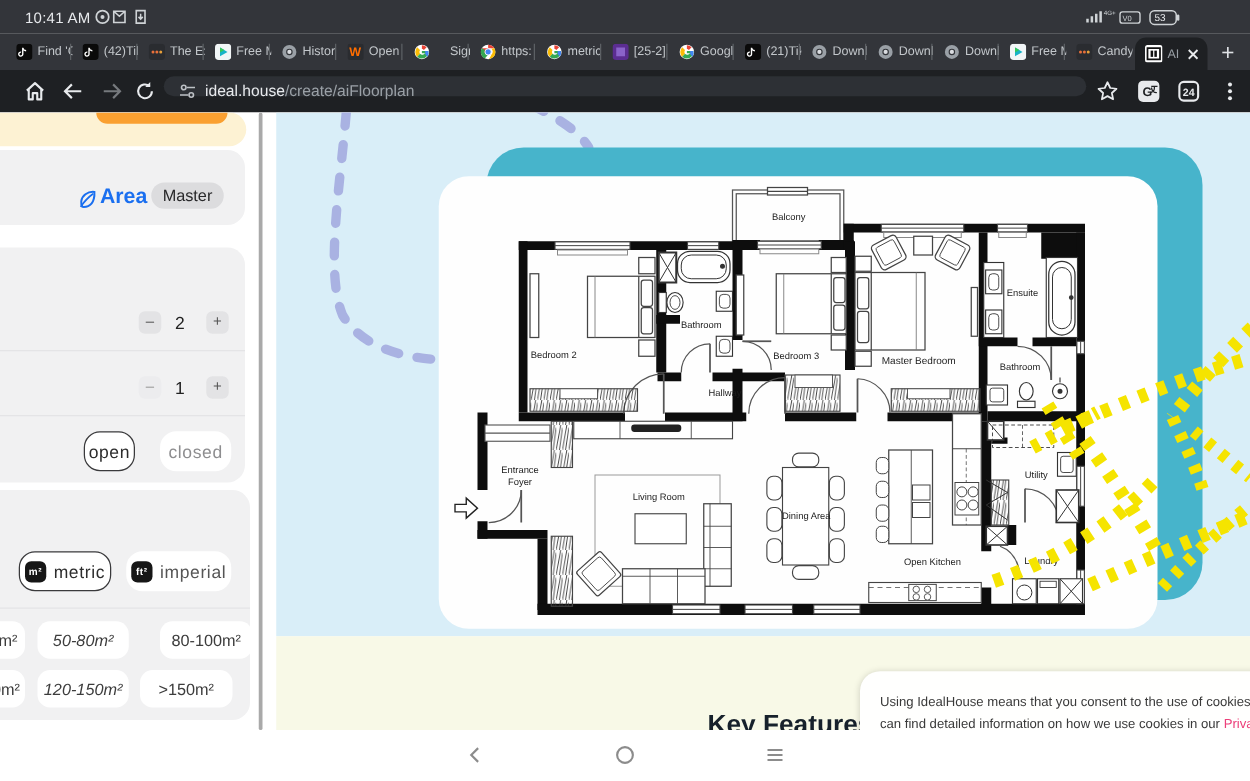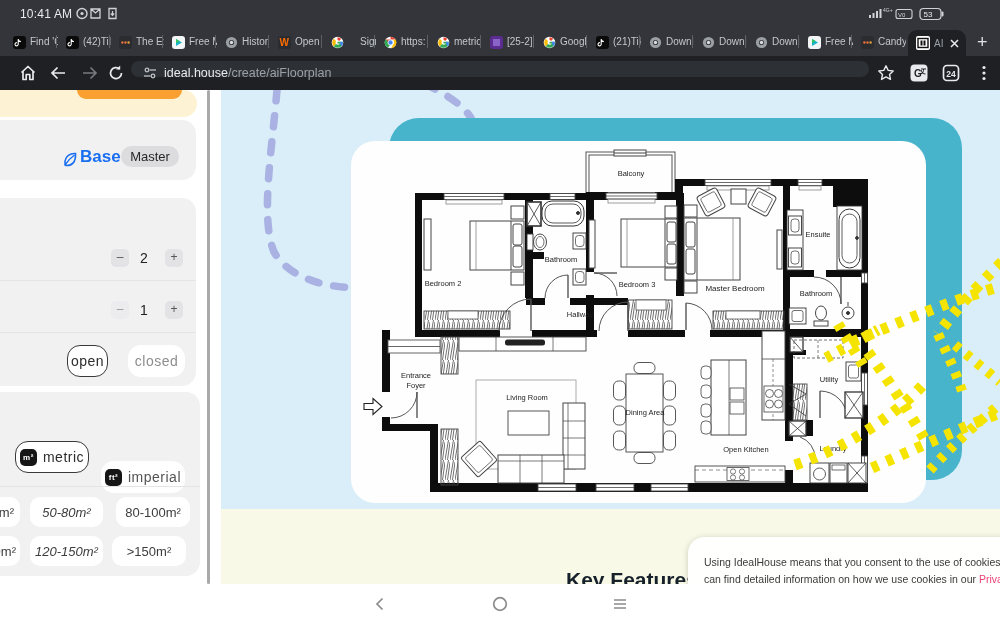--- a/index.html
+++ b/index.html
@@ -299,47 +299,47 @@
 
     <div id="card1" class="card">
         <div id="orangebtn" class="abs"></div>
       </div>
 
     <div class="card" style="left:-20px; top:30px; width:216px; height:60px;">
       <svg class="abs" style="left:80px;top:30px" width="19" height="19" viewBox="0 0 19 19">
         <path d="M15.5 3.5 C10 3 5.5 6.5 5 11 c-.3 2.7 1 4.5 1 4.5 C12 16 16 12 15.5 3.5 z" fill="none" stroke="#1a6ff0" stroke-width="1.6"></path>
         <path d="M4.5 15.5 C7.5 11 11 7.5 14.5 5" fill="none" stroke="#1a6ff0" stroke-width="1.4"></path>
       </svg>
-      <span class="abs" style="left:100px;top:27px;color:#1a6ff0;font-size:17px;font-weight:bold;">Base</span>
+      <span class="abs" style="left:100px;top:27px;color:#1a6ff0;font-size:17px;font-weight:bold;">Area</span>
       <span class="abs" style="left:141px;top:26px;width:58px;height:21px;background:#dcdcde;border-radius:11px;
         color:#28282a;font-size:13px;text-align:center;line-height:21px;">Master</span>
     </div>
 
     <div class="card" style="left:-20px; top:108px; width:216px; height:188px;">
       <div class="stepbtn" style="left:131px;top:51px;">–</div>
       <div class="abs" style="left:160px;top:52px;font-size:14px;color:#222;">2</div>
       <div class="stepbtn" style="left:185px;top:51px;">+</div>
       <div class="divider" style="top:82px;"></div>
       <div class="stepbtn" style="left:131px;top:103px;background:#ececee;color:#999;">–</div>
       <div class="abs" style="left:160px;top:104px;font-size:14px;color:#222;">1</div>
       <div class="stepbtn" style="left:185px;top:103px;">+</div>
       <div class="divider" style="top:134px;"></div>
       <div class="pillbtn" style="left:87px;top:147px;width:41px;border:1.5px solid #3a3a3c;">open</div>
       <div class="pillbtn" style="left:148px;top:147px;width:57px;color:#8d8d8f;">closed</div>
     </div>
 
     <div class="card" style="left:-20px; top:302px; width:220px; height:184px;">
       <div class="pillbtn" style="left:35px;top:49px;width:74px;border:1.5px solid #3a3a3c;font-size:14px;">
         <span class="unit-ic">m²</span>metric</div>
-      <div class="pillbtn" style="left:121px;top:49px;width:84px;color:#555;font-size:14px;margin-top:20px;">
+      <div class="pillbtn" style="left:121px;top:49px;width:84px;color:#555;font-size:14px;">
         <span class="unit-ic">ft²</span>imperial</div>
       <div class="divider" style="top:94px;"></div>
       <div class="chip" style="left:0px;top:105px;width:40px;justify-content:flex-end;padding-right:6px;">m²</div>
       <div class="chip" style="left:50px;top:105px;width:73px;font-style:italic;">50-80m²</div>
-      <div class="chip" style="left:136px;top:105px;width:74px;">80-100m²</div>
+      <div class="chip" style="left:148px;top:105px;width:74px;">80-100m²</div>
       <div class="chip" style="left:0px;top:144px;width:40px;justify-content:flex-end;padding-right:4px;">0m²</div>
       <div class="chip" style="left:50px;top:144px;width:73px;font-style:italic;">120-150m²</div>
       <div class="chip" style="left:132px;top:144px;width:74px;">&gt;150m²</div>
     </div>
   </div>
 
   <svg id="art" class="abs" style="left:0;top:0;z-index:3;clip-path:inset(90px 0 41px 0)" width="1000" height="625" viewBox="0 0 1000 625">
     <defs>
       <pattern id="hz" width="5" height="20" patternUnits="userSpaceOnUse">
         <path d="M0 20 L3.5 0 M2.5 20 L5 2" stroke="#333" stroke-width="0.7" fill="none"></path>

